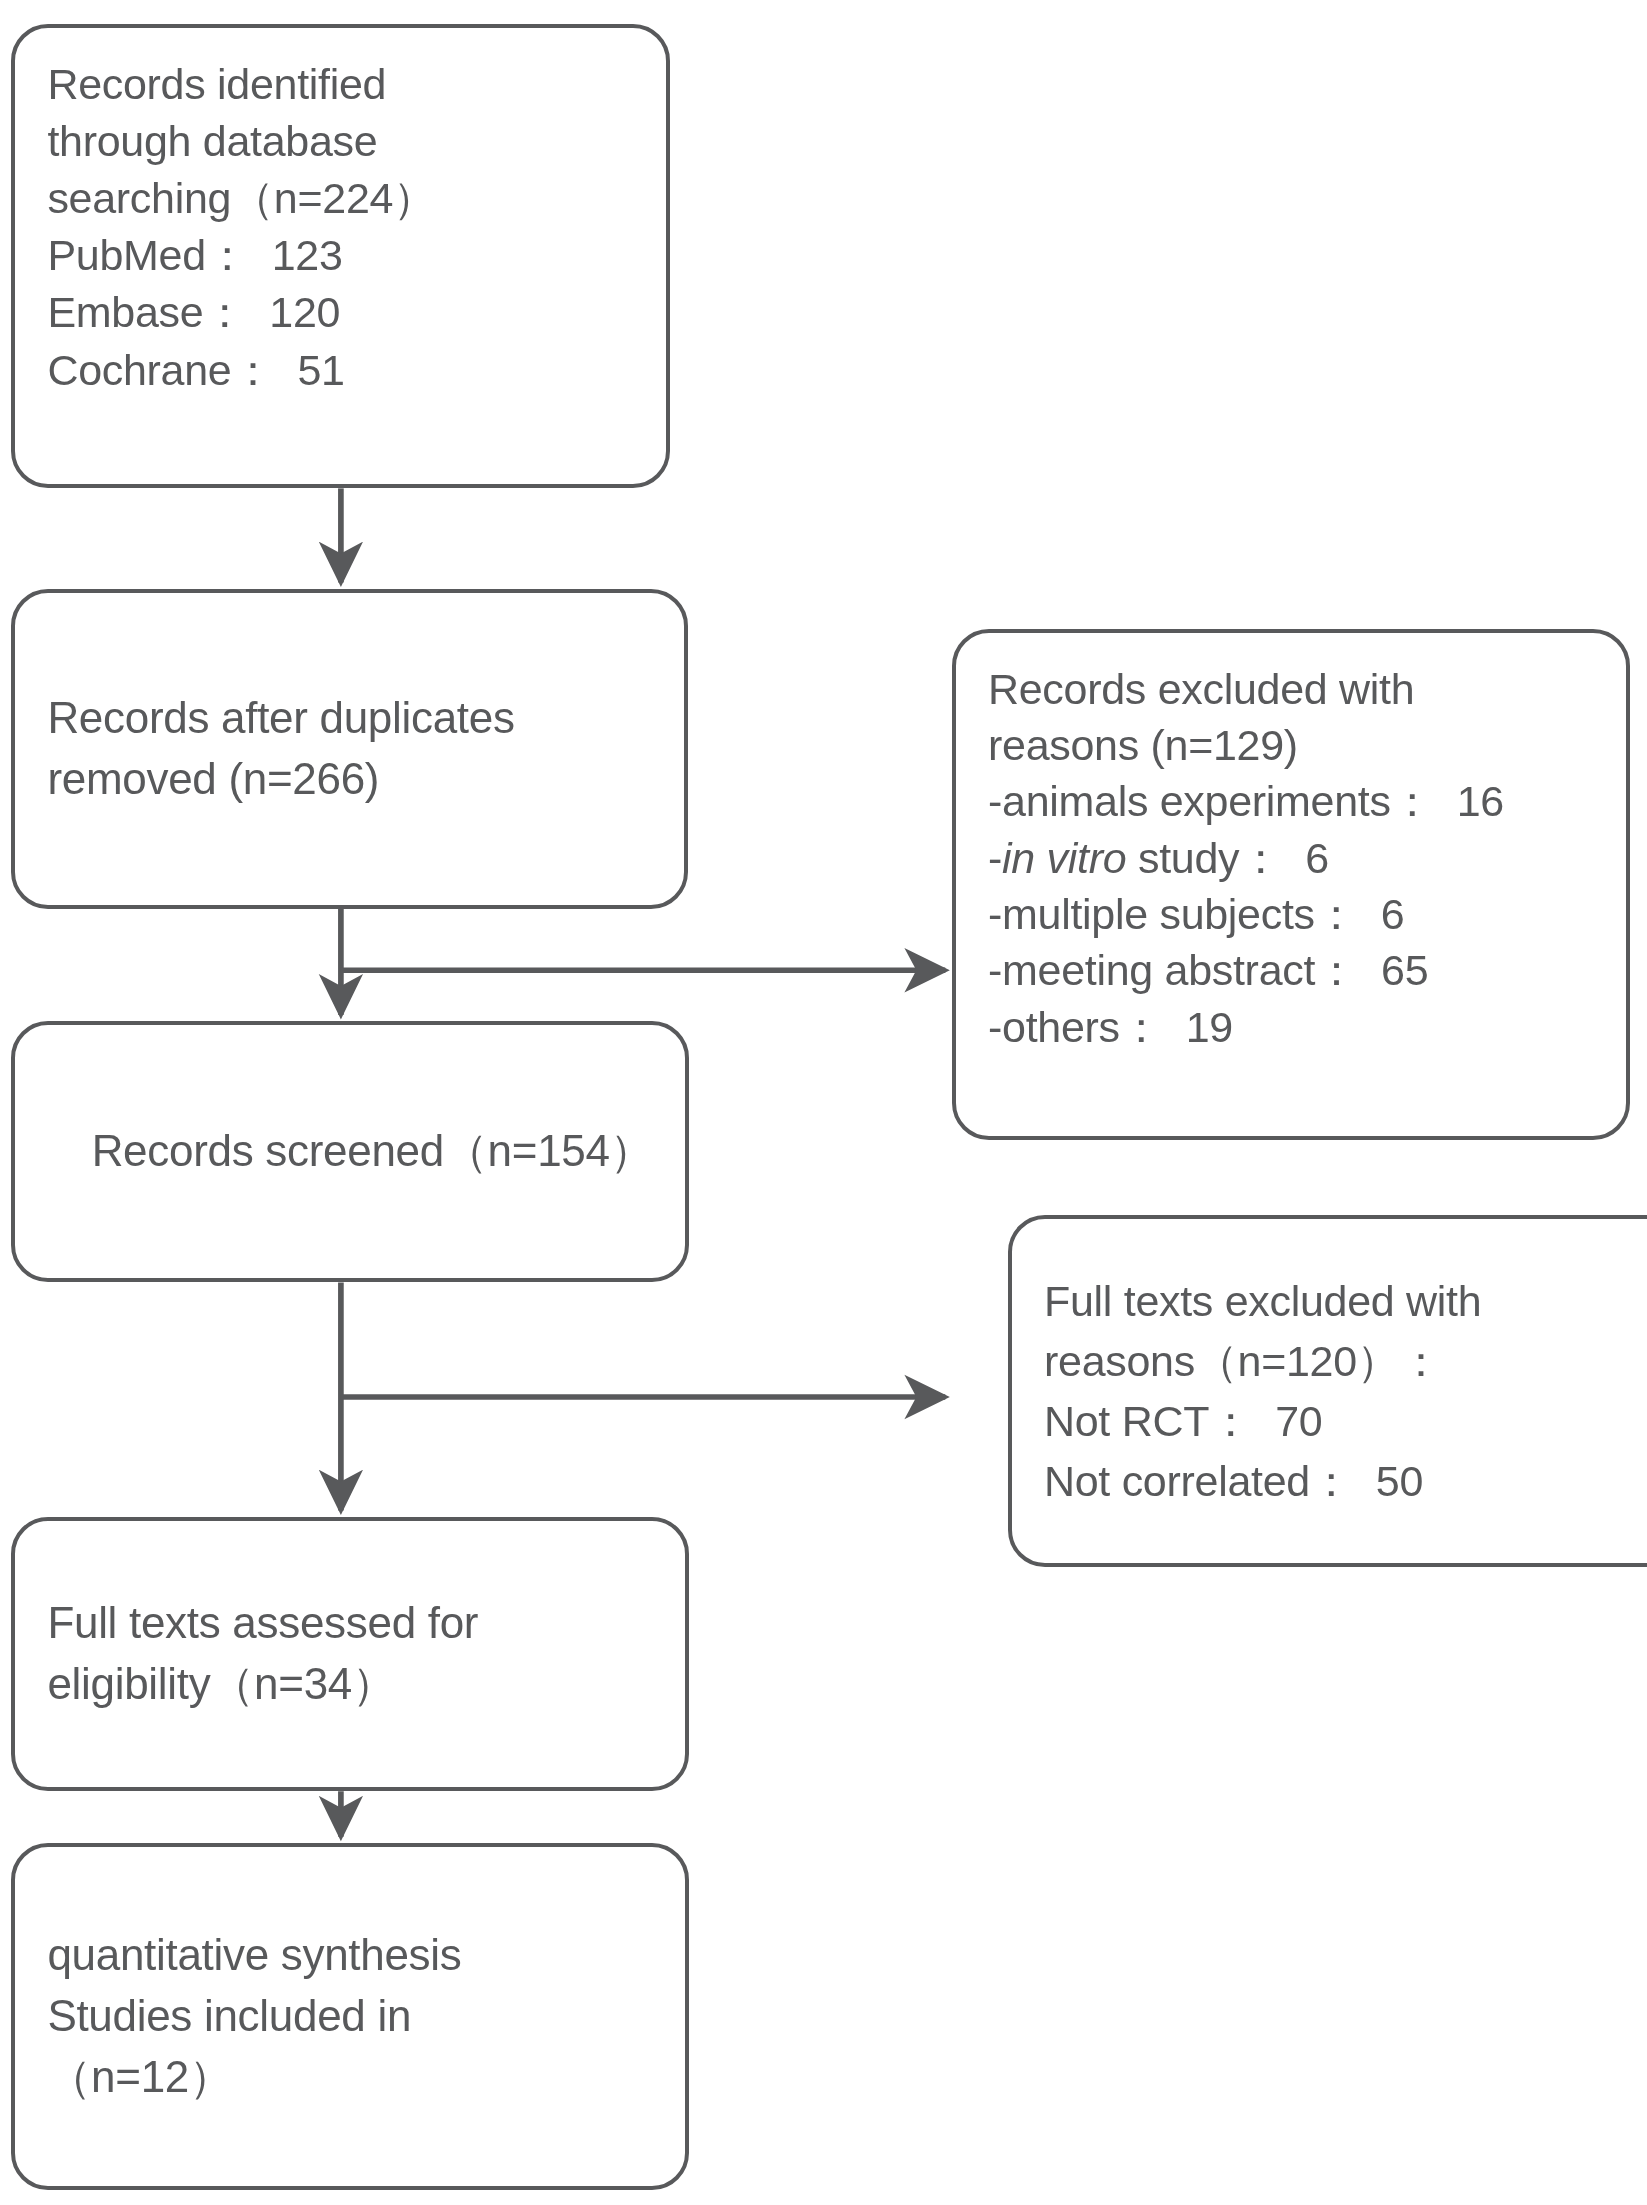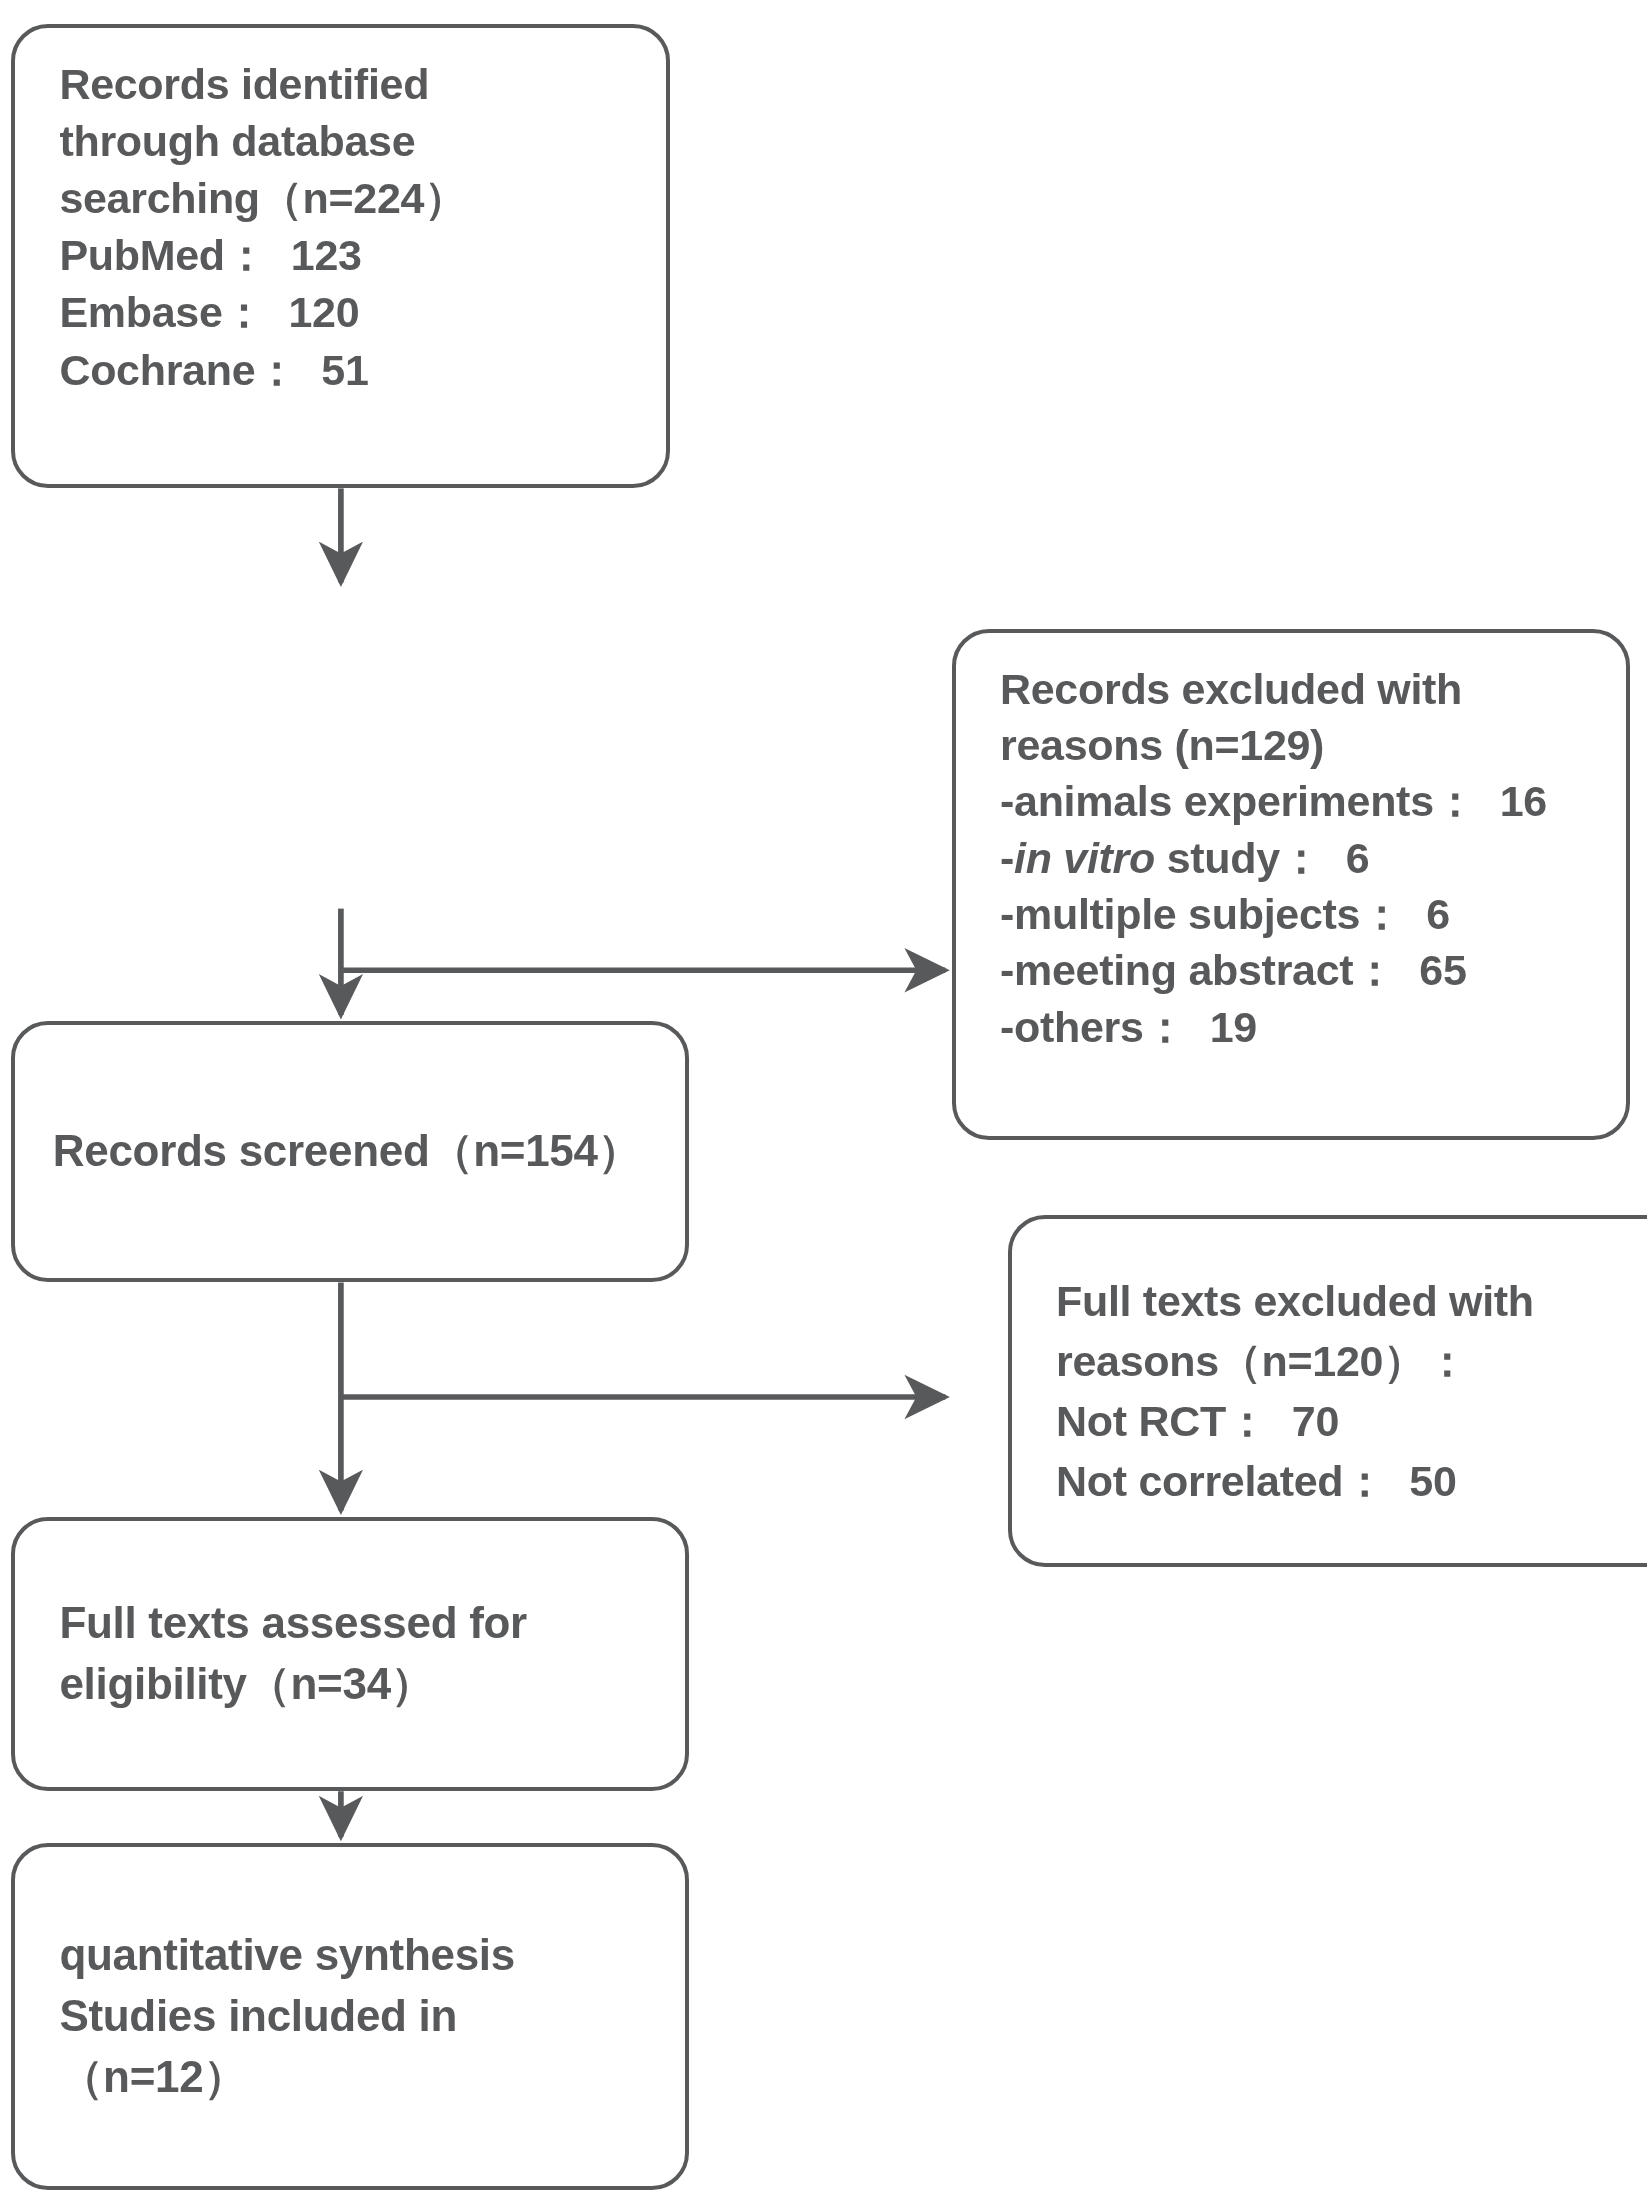--- a/index.html
+++ b/index.html
@@ -29,25 +29,25 @@
   .node {
     position: absolute;
     box-sizing: border-box;
     border: 4px solid #58595b;
     border-radius: 37px;
     background: #ffffff;
     display: flex;
     flex-direction: column;
     justify-content: center;
     color: #58595b;
-    font-weight: bold;
+    font-weight: normal;
     font-size: 44px;
     line-height: 1.38;
     letter-spacing: -0.3px;
-    padding: 0 44px;
+    padding: 0 32px;
   }
   .node .line {
     white-space: pre;
     display: block;
   }
   .node.centered-block {
     justify-content: center;
   }
   .node.topline {
     justify-content: flex-start;
@@ -98,20 +98,24 @@
 
   <div class="node topline" id="node-identified">
     <span class="line">Records identified</span>
     <span class="line">through database</span>
     <span class="line">searching（n=224）</span>
     <span class="line">PubMed：  123</span>
     <span class="line">Embase：  120</span>
     <span class="line">Cochrane：  51</span>
   </div>
 
+  <div class="node centered-block" id="node-duplicates">
+    <span class="line">Records after duplicates</span>
+    <span class="line">removed (n=266)</span>
+  </div>
 
   <div class="node centered-block" id="node-screened">
     <span class="line">Records screened（n=154）</span>
   </div>
 
   <div class="node centered-block" id="node-fulltext">
     <span class="line">Full texts assessed for</span>
     <span class="line">eligibility（n=34）</span>
   </div>
 

